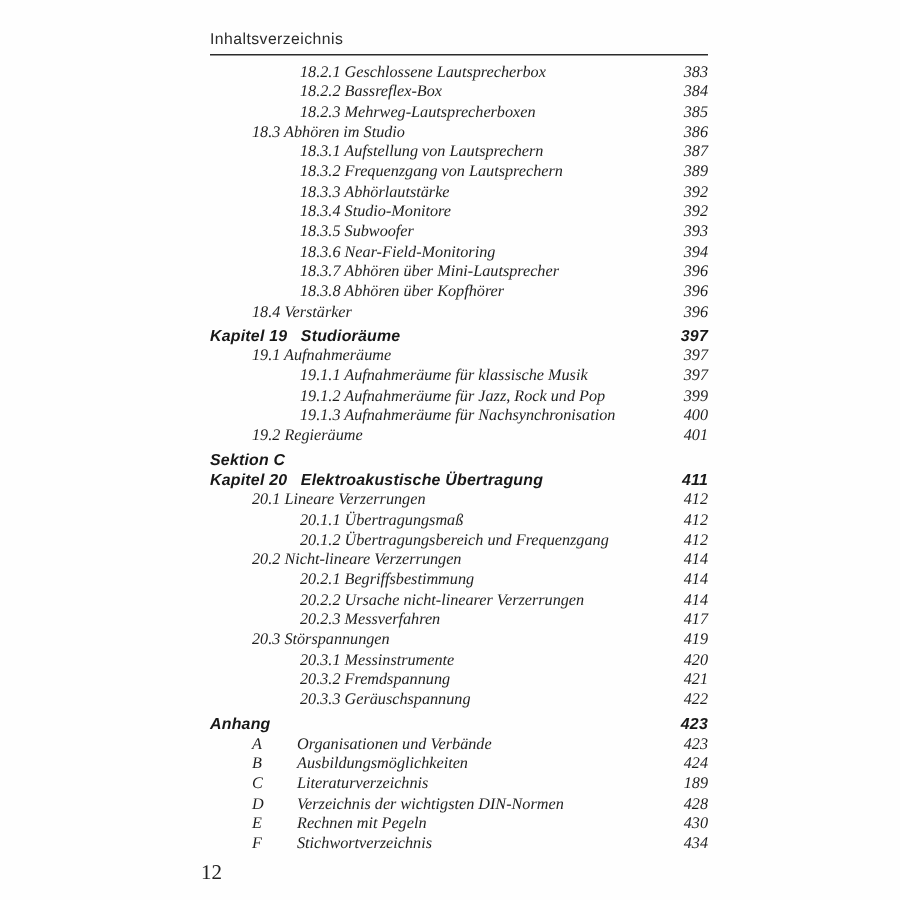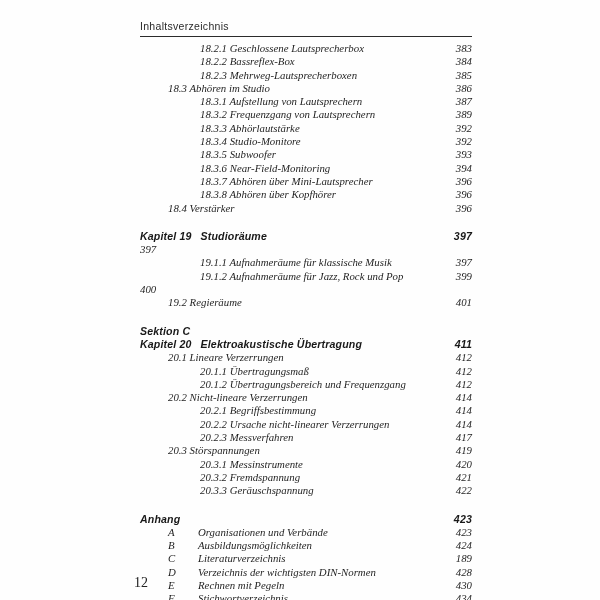--- a/index.html
+++ b/index.html
@@ -63,21 +63,21 @@
     font-family: "Liberation Sans", sans-serif;
     font-weight: bold;
     font-size: 10.6px;
     letter-spacing: 0.15px;
     color: #181818;
   }
   .row.chapter .pg {
     font-family: "Liberation Sans", sans-serif;
     font-weight: bold;
   }
-  .row.gap { margin-top: 15px; }
+  .row.gap { margin-top: 3px; }
   .chap-title { margin-left: 9px; }
   .app-letter {
     display: inline-block;
     width: 30px;
   }
   .row.appendix .lbl { padding-left: 28px; }
   .page-footer {
     position: absolute;
     left: 134px;
     top: 575px;
@@ -144,31 +144,33 @@
         </div>
         <div class="row sub1">
           <span class="lbl">18.4 Verstärker</span>
           <span class="pg">396</span>
         </div>
         <div class="row chapter gap">
           <span class="lbl"><span class="chap-num">Kapitel 19</span><span class="chap-title">Studioräume</span></span>
           <span class="pg">397</span>
         </div>
         <div class="row sub1">
+          <span class="lbl">19.1 Aufnahmeräume</span>
           <span class="pg">397</span>
         </div>
         <div class="row sub2">
           <span class="lbl">19.1.1 Aufnahmeräume für klassische Musik</span>
           <span class="pg">397</span>
         </div>
         <div class="row sub2">
           <span class="lbl">19.1.2 Aufnahmeräume für Jazz, Rock und Pop</span>
           <span class="pg">399</span>
         </div>
         <div class="row sub2">
+          <span class="lbl">19.1.3 Aufnahmeräume für Nachsynchronisation</span>
           <span class="pg">400</span>
         </div>
         <div class="row sub1">
           <span class="lbl">19.2 Regieräume</span>
           <span class="pg">401</span>
         </div>
         <div class="row section gap">
           <span class="lbl">Sektion C</span>
           <span class="pg"></span>
         </div>

